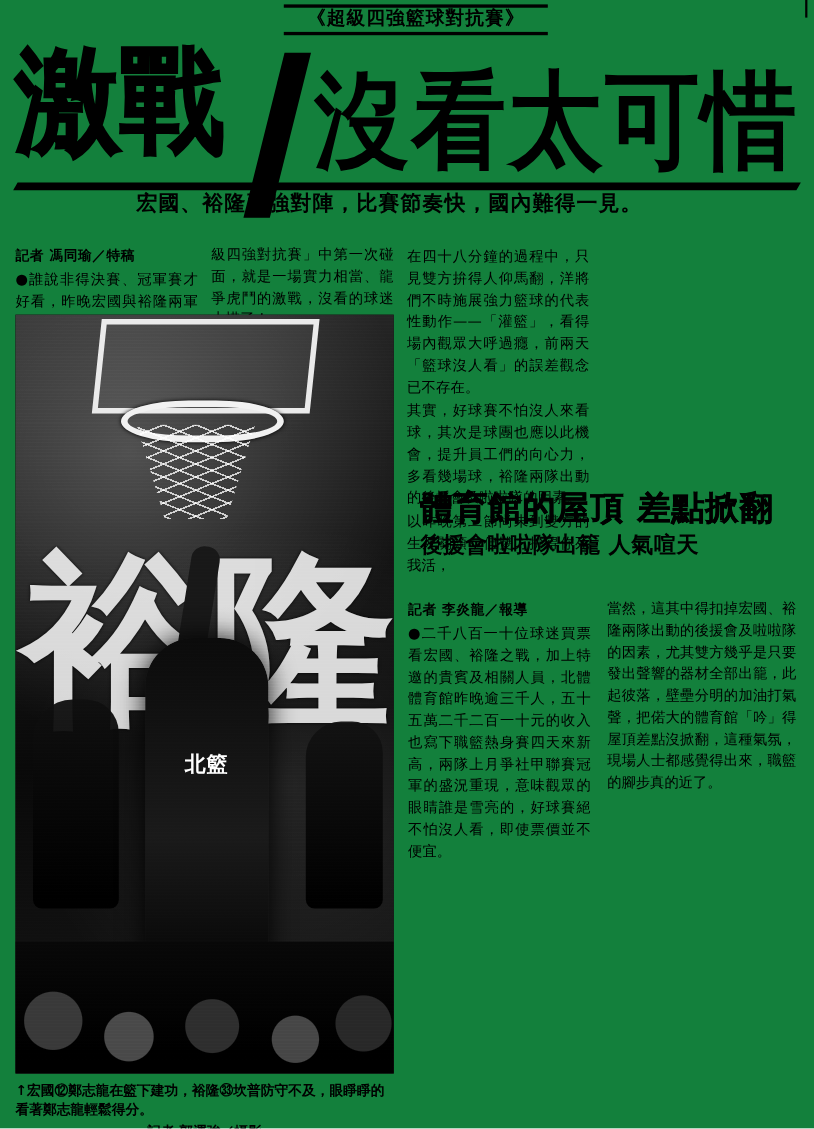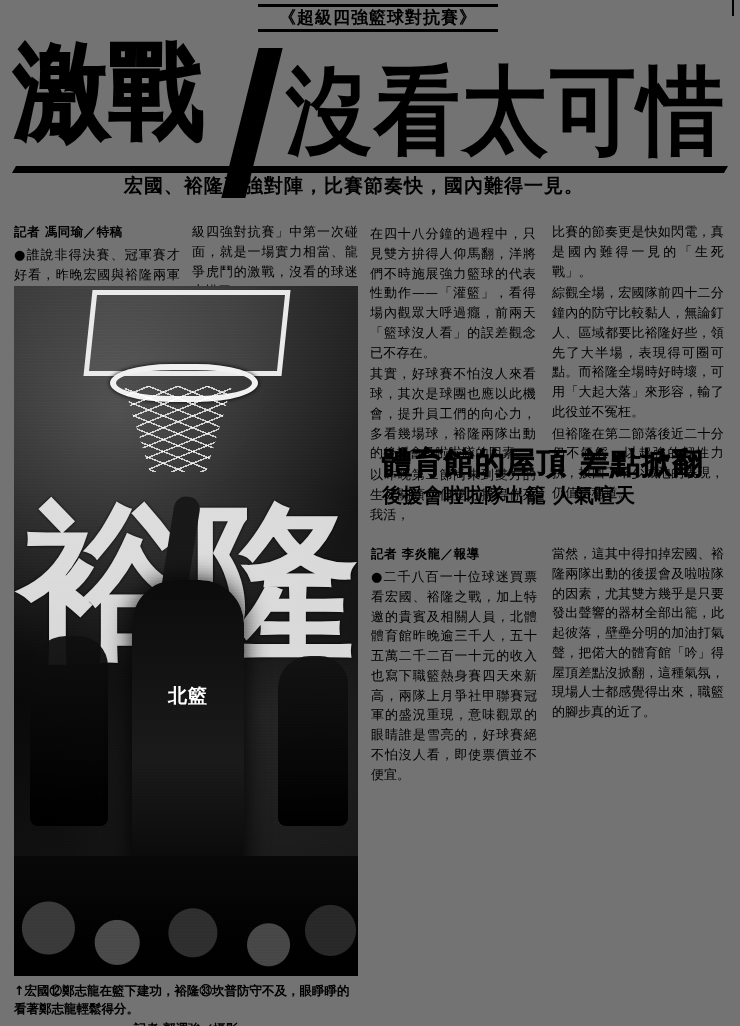--- a/index.html
+++ b/index.html
@@ -12,21 +12,21 @@
     height: 1026px;
     position: relative;
     font-family: "DejaVu Sans", "Liberation Sans", sans-serif;
     color: #000;
     overflow: hidden;
   }
   .page {
     position: relative;
     width: 740px;
     height: 1026px;
-    background: #737373;
+    background: #15803d;
     filter: contrast(1.02);
   }
 
   
   .kicker {
     position: absolute;
     top: 4px;
     left: 258px;
     width: 240px;
     text-align: center;
@@ -338,25 +338,20 @@
   <div class="col col-2">
     <p>級四強對抗賽」中第一次碰面，就是一場實力相當、龍爭虎鬥的激戰，沒看的球迷太惜了！</p>
   </div>
 
   <div class="col col-3">
     <p>在四十八分鐘的過程中，只見雙方拚得人仰馬翻，洋將們不時施展強力籃球的代表性動作——「灌籃」，看得場內觀眾大呼過癮，前兩天「籃球沒人看」的誤差觀念已不存在。</p>
     <p>其實，好球賽不怕沒人來看球，其次是球團也應以此機會，提升員工們的向心力，多看幾場球，裕隆兩隊出動的後援會及啦啦隊的因素。</p>
     <p>以昨晚第二節尚未到雙方的生死關頭，但雙方拚得你死我活，</p>
   </div>
 
-  <div class="col col-4">
-    <p>比賽的節奏更是快如閃電，真是國內難得一見的「生死戰」。</p>
-    <p>綜觀全場，宏國隊前四十二分鐘內的防守比較黏人，無論釘人、區域都要比裕隆好些，領先了大半場，表現得可圈可點。而裕隆全場時好時壞，可用「大起大落」來形容，輸了此役並不冤枉。</p>
-    <p>但裕隆在第二節落後近二十分仍不氣餒，以超強的韌性力拚，扳回了不少城池的表現，仍值得稱道。</p>
-  </div>
 
   <div class="photo">
     <div class="bg"></div>
     <div class="backboard"></div>
     <div class="hoop"></div>
     <div class="net"></div>
     <div class="bigchar c1">裕</div>
     <div class="bigchar c2">隆</div>
     <div class="defender"></div>
     <div class="defender2"></div>

